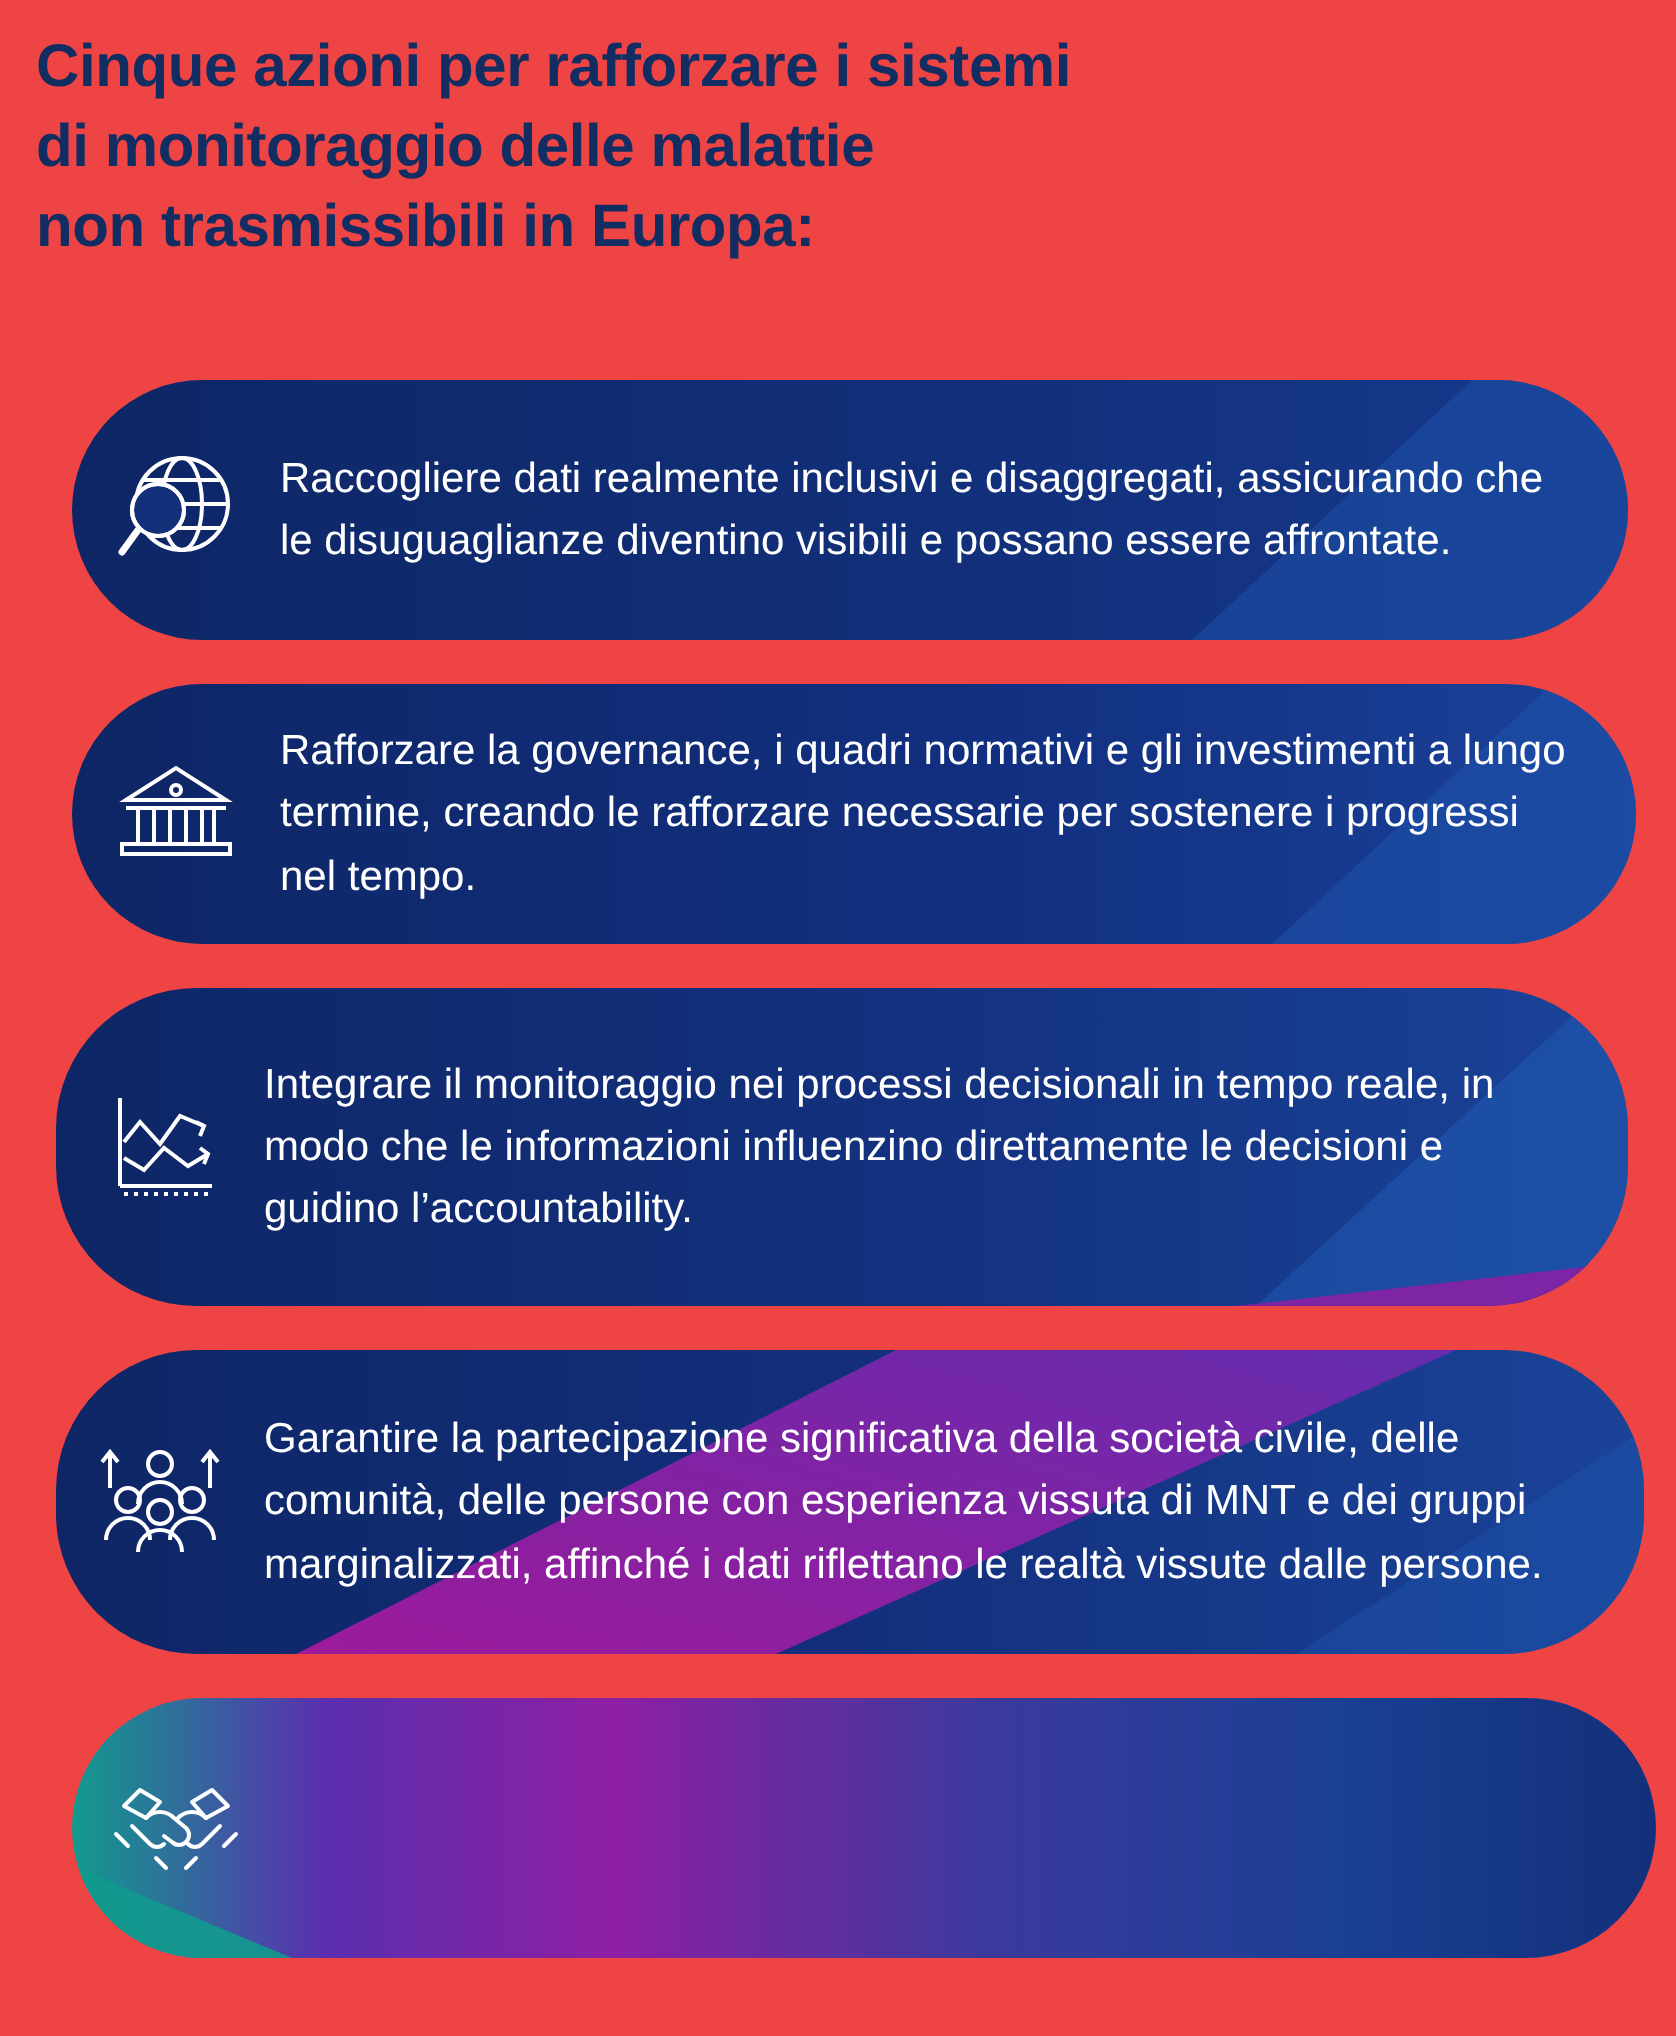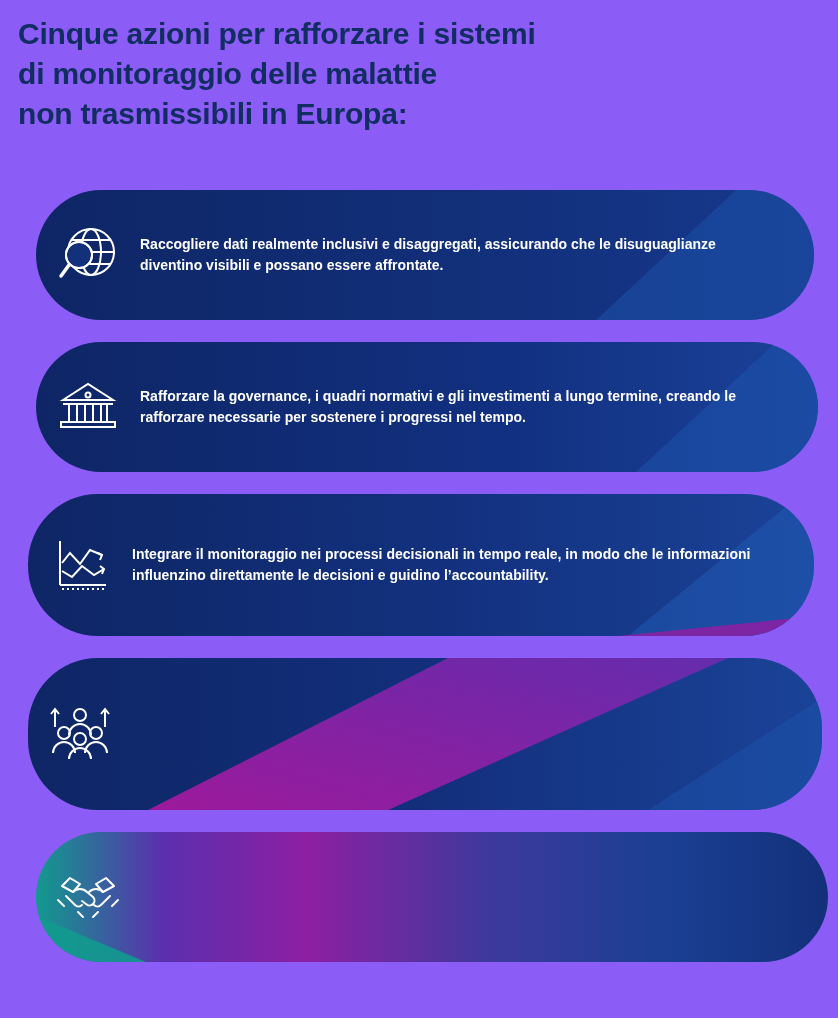--- a/index.html
+++ b/index.html
@@ -10,21 +10,21 @@
     width: 838px;
     height: 1018px;
     background: #ffffff;
     font-family: "Liberation Sans", sans-serif;
     overflow: hidden;
   }
   .page {
     position: relative;
     width: 838px;
     height: 1018px;
-    background: #8b5cf6;
+    background: #ef4444;
     overflow: hidden;
   }
   .title {
     position: absolute;
     left: 18px;
     top: 14px;
     width: 760px;
     font-size: 30px;
     font-weight: 700;
     line-height: 1.33;
@@ -66,31 +66,31 @@
     width: 104px;
     display: flex;
     align-items: center;
     justify-content: center;
   }
   .icon-box svg {
     display: block;
   }
   .card-text {
     flex: 1 1 auto;
-    font-size: 14px;
+    font-size: 21px;
     line-height: 1.48;
     padding-right: 34px;
     color: #ffffff;
-    font-weight: 700;
+    font-weight: 400;
   }
 
   
   #card-1 { margin-left: 36px; margin-right: 24px; height: 130px; }
   #card-2 { margin-left: 36px; margin-right: 20px; height: 130px; }
-  #card-3 { margin-left: 28px; margin-right: 24px; height: 142px; }
+  #card-3 { margin-left: 28px; margin-right: 24px; height: 159px; }
   #card-4 { margin-left: 28px; margin-right: 16px; height: 152px; }
   #card-5 { margin-left: 36px; margin-right: 10px; height: 130px; }
 </style>
 </head>
 <body>
 
 <div class="page">
 
   <div class="title">Cinque azioni per rafforzare i sistemi
 di monitoraggio delle malattie
@@ -222,20 +222,21 @@
             <circle cx="35" cy="14" r="6"></circle>
             <path d="M24,34 a11,11 0 0 1 22,0"></path>
             <circle cx="19" cy="32" r="6"></circle>
             <path d="M8,52 a11,11 0 0 1 22,0"></path>
             <circle cx="51" cy="32" r="6"></circle>
             <path d="M40,52 a11,11 0 0 1 22,0"></path>
             <circle cx="35" cy="38" r="6"></circle>
             <path d="M24,58 a11,11 0 0 1 22,0"></path>
           </svg>
         </div>
+        <div class="card-text">Garantire la partecipazione significativa della società civile, delle comunità, delle persone con esperienza vissuta di MNT e dei gruppi marginalizzati, affinché i dati riflettano le realtà vissute dalle persone.</div>
       </div>
     </div>
 
     <div class="card" id="card-5">
       <div class="bgwrap">
         <svg width="100%" height="100%" viewBox="0 0 792 130" preserveAspectRatio="none">
           <defs>
             <linearGradient id="g5" x1="0" y1="0" x2="1" y2="0">
               <stop offset="0" stop-color="#129a8e"></stop>
               <stop offset="0.16" stop-color="#5a2fae"></stop>

